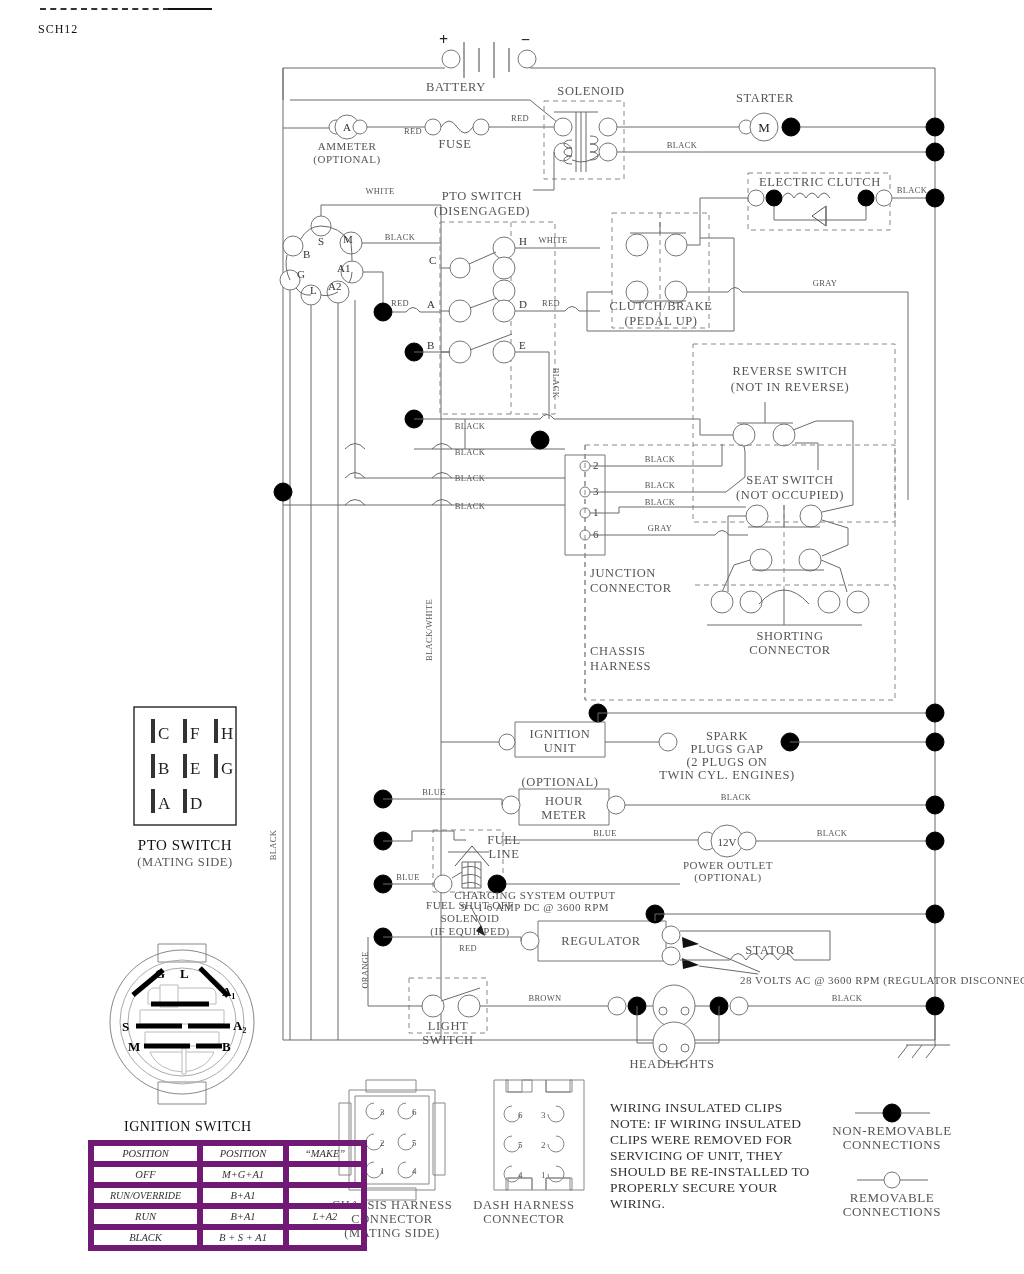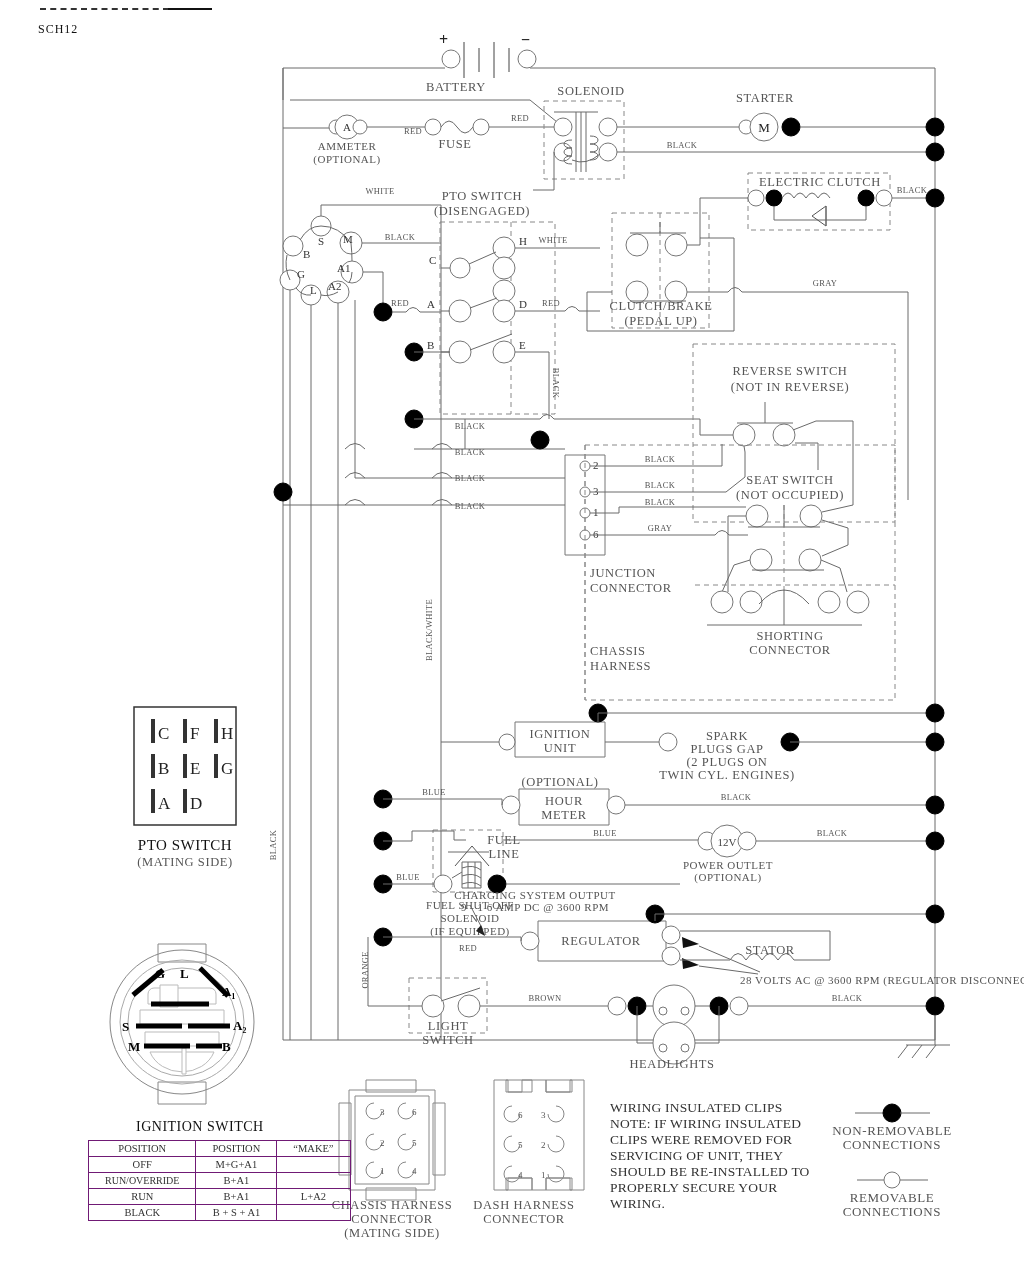--- a/index.html
+++ b/index.html
@@ -16,23 +16,23 @@
   .noteT{font-size:13.5px;fill:#333;font-family:"Liberation Serif",serif;letter-spacing:.2px;}
   .title12{font-size:13px;fill:#111;font-family:"Liberation Serif",serif;letter-spacing:.5px;}
   line,path,rect,circle,polyline,polygon{vector-effect:non-scaling-stroke;}
   .w{stroke:#6a6a6a;stroke-width:1;fill:none;}
   .wd{stroke:#444;stroke-width:1;fill:none;}
   .dash{stroke:#888;stroke-width:1;fill:none;stroke-dasharray:5 4;}
   .node-o{fill:#ffffff;stroke:#777;stroke-width:1;}
   .node-f{fill:#000000;stroke:#000000;stroke-width:1;}
   .boxw{fill:none;stroke:#777;stroke-width:1;}
   table.igsw{border-collapse:collapse;font-family:"Liberation Serif",serif;}
-  table.igsw td{border:1px solid #701a75;font-size:10.5px;color:#333;padding:2px 16px;text-align:center;white-space:nowrap;}
+  table.igsw td{border:6px solid #701a75;font-size:10.5px;color:#333;padding:2px 16px;text-align:center;white-space:nowrap;font-style:italic;}
   .tbl-wrap{position:absolute;left:88px;top:1140px;}
-  .tbl-title{position:absolute;left:136px;top:1119px;font-size:14px;color:#111;letter-spacing:.5px;font-family:"Liberation Serif",serif;}
+  .tbl-title{position:absolute;left:124px;top:1119px;font-size:14px;color:#111;letter-spacing:.5px;font-family:"Liberation Serif",serif;}
   .schid{position:absolute;left:38px;top:22px;font-size:12px;color:#111;letter-spacing:1px;font-family:"Liberation Serif",serif;text-align:center;}
   .topline{position:absolute;left:40px;top:8px;width:170px;height:0;border-top:2px dashed #333;}
   .topline2{position:absolute;left:168px;top:8px;width:44px;height:0;border-top:2px solid #111;}
 </style>
 </head>
 <body>
 
 <div id="root">
 
   <div class="topline"></div>

